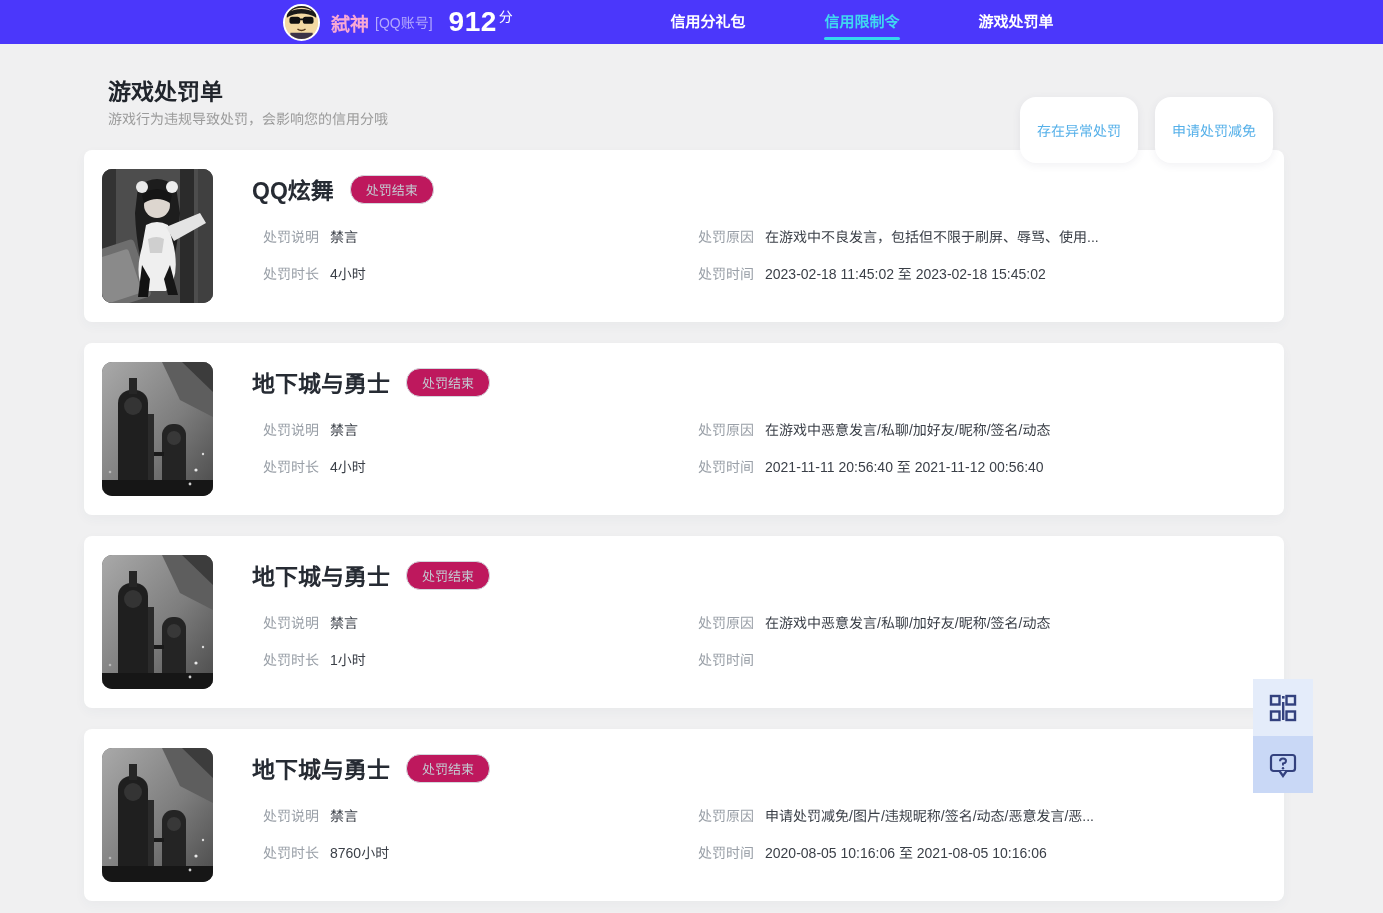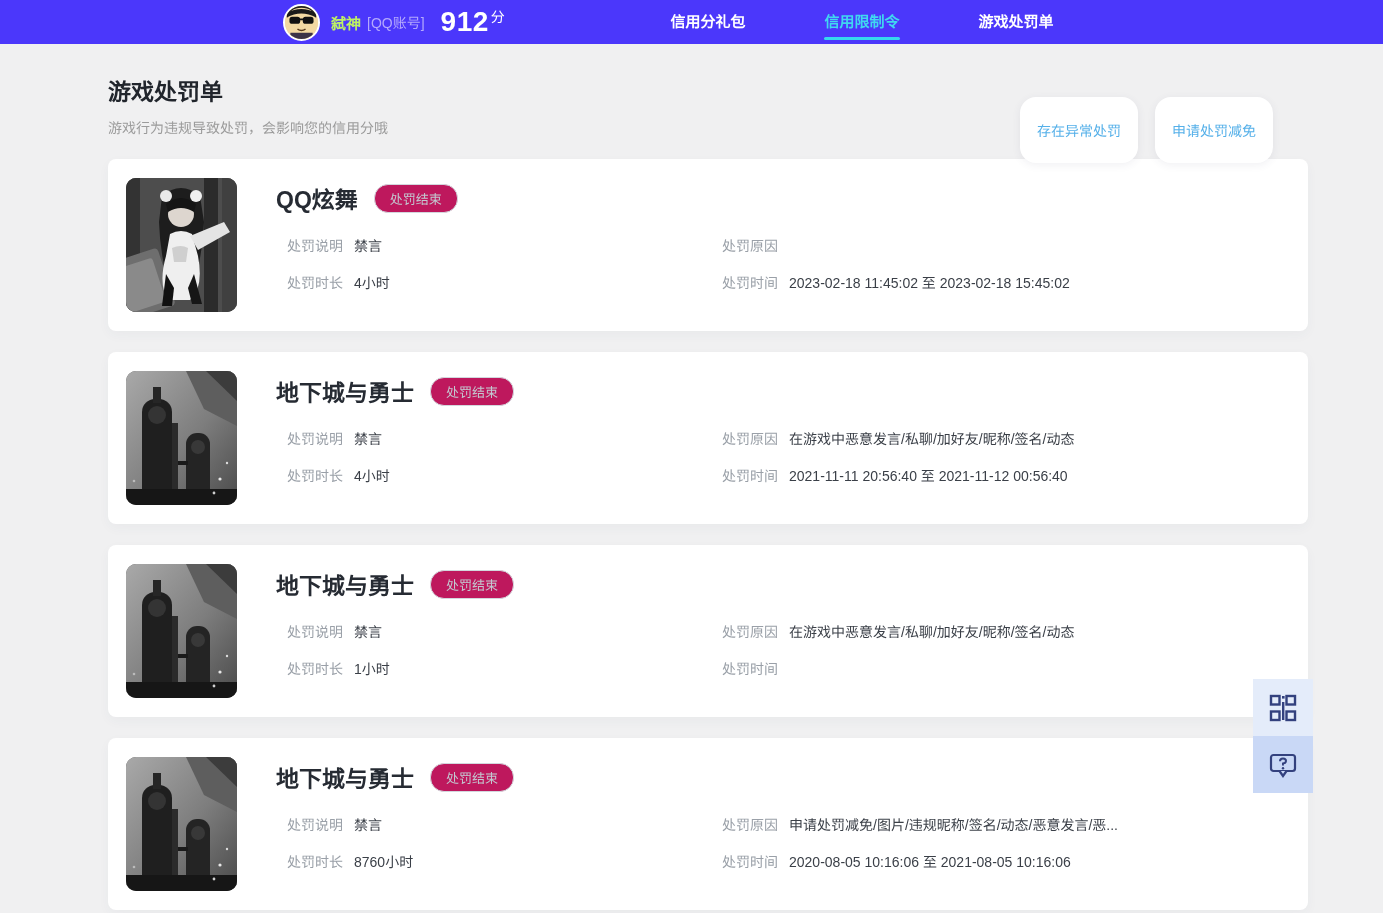--- a/index.html
+++ b/index.html
@@ -13,51 +13,51 @@
   
   .topbar {
     position:relative; height:44px; background:#4b37fb;
     display:flex; align-items:center;
   }
   .user-group { display:flex; align-items:center; margin-left:283px; }
   .avatar {
     width:37px; height:37px; border-radius:50%;
     border:2px solid #ffffff; overflow:hidden; background:#f3d9a2; flex:none;
   }
-  .user-name { color:#bef264; font-weight:bold; font-size:15px; margin-left:11px; }
+  .user-name { color:#f9a8d4; font-weight:bold; font-size:19px; margin-left:11px; }
   .user-acct { color:#b4a9fd; font-size:14px; margin-left:6px; }
   .score-wrap { margin-left:16px; color:#ffffff; display:flex; align-items:flex-start; }
   .score-num  { font-size:28px; font-weight:bold; letter-spacing:0.5px; }
   .score-unit { font-size:14px; margin-left:2px; }
 
   .tabs { position:absolute; left:631px; top:0; height:44px; display:flex; }
   .tab {
     width:154px; height:40px; line-height:44px; text-align:center;
     color:#ffffff; font-size:15px; font-weight:600; cursor:pointer; position:relative;
   }
   .tab.active { color:#40d8f0; }
   .tab.active::after {
     content:""; position:absolute; left:50%; transform:translateX(-50%);
     bottom:0; width:76px; height:3px; background:#35d8ee; border-radius:2px;
   }
 
   
   .page-head { position:relative; margin:0 108px; padding-top:29px; }
   .page-title { font-size:23px; color:#21252c; font-weight:bold; }
-  .page-subtitle { margin-top:10px; font-size:14px; color:#9b9b9b; }
+  .page-subtitle { margin-top:1px; font-size:14px; color:#9b9b9b; }
   .head-actions { position:absolute; right:2px; top:53px; display:flex; gap:17px; }
   .pill-btn {
     background:#ffffff; border:none; border-radius:16px;
     padding:23px 17px; font-size:14px; color:#55b0e9; cursor:pointer;
     box-shadow:0 2px 8px rgba(60,70,100,0.08);
     font-family:inherit;
   }
 
   
-  .card-list { margin:22px 108px 0 108px; width:1200px; }
+  .card-list { margin:22px 108px 0 84px; width:1200px; }
   .card {
     background:#ffffff; border-radius:8px; height:172px; margin-bottom:21px;
     display:flex; padding:19px 24px 19px 18px;
     box-shadow:0 4px 12px rgba(60,70,100,0.04);
   }
   .thumb {
     width:111px; height:134px; border-radius:10px; overflow:hidden; flex:none;
     background:#555;
   }
   .thumb svg { display:block; width:100%; height:100%; }
@@ -186,20 +186,21 @@
         <h2 class="game-title">QQ炫舞</h2>
         <span class="status-badge">处罚结束</span>
       </div>
       <div class="info-grid">
         <div class="info-row">
             <span class="lbl">处罚说明</span>
             <span class="val">禁言</span>
           </div>
         <div class="info-row">
             <span class="lbl">处罚原因</span>
+            <span class="val">在游戏中不良发言，包括但不限于刷屏、辱骂、使用...</span>
           </div>
         <div class="info-row">
             <span class="lbl">处罚时长</span>
             <span class="val">4小时</span>
           </div>
         <div class="info-row">
             <span class="lbl">处罚时间</span>
             <span class="val">2023-02-18 11:45:02 至 2023-02-18 15:45:02</span>
           </div>
       </div>

